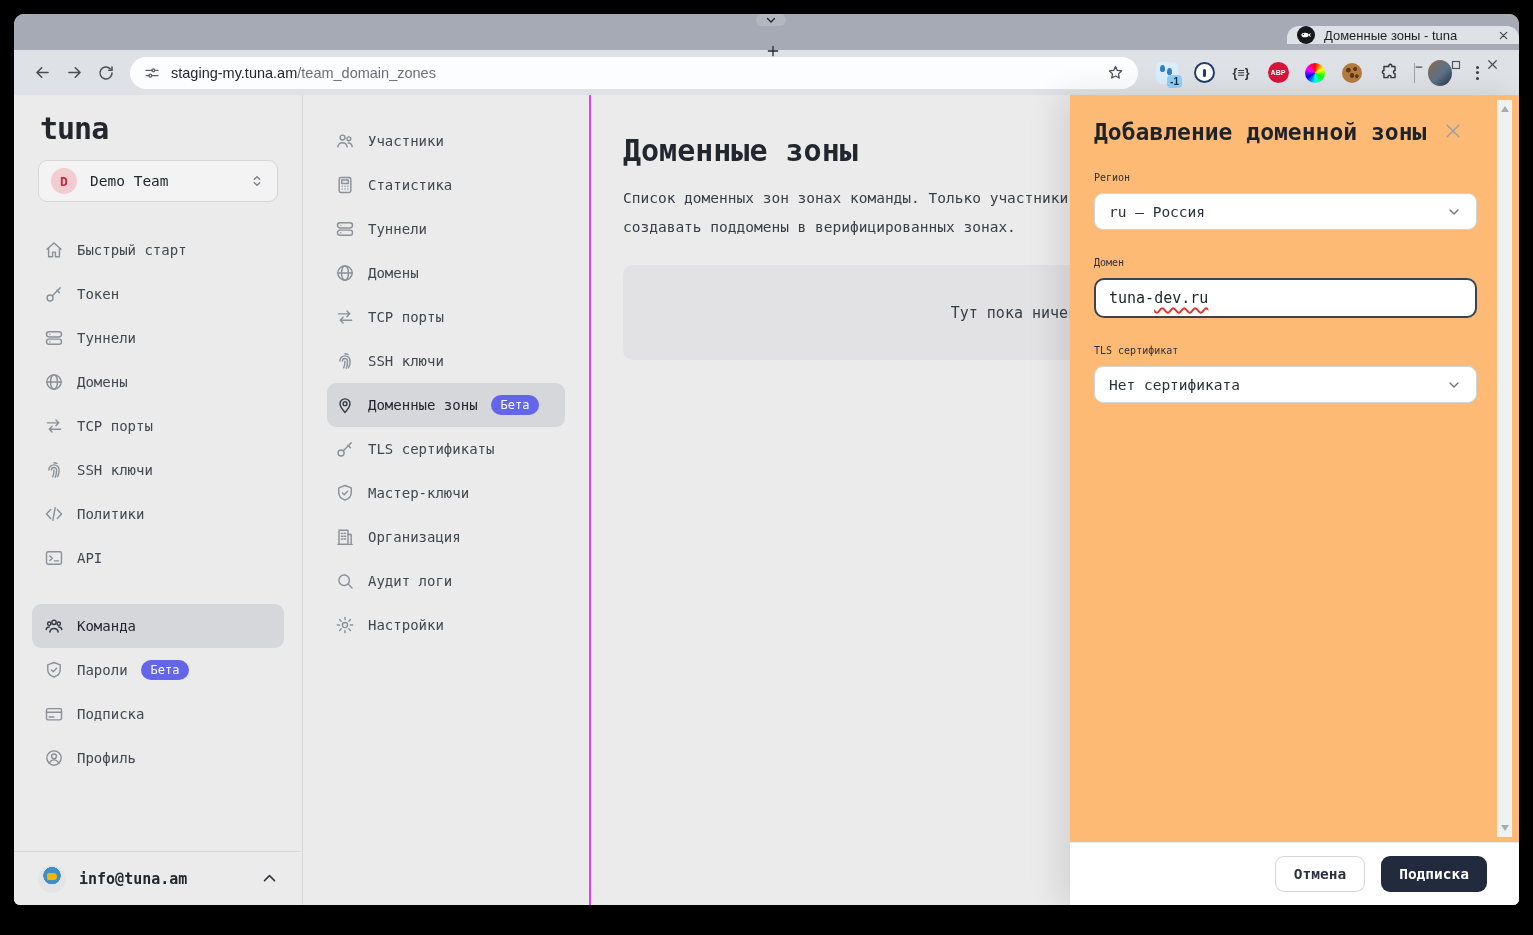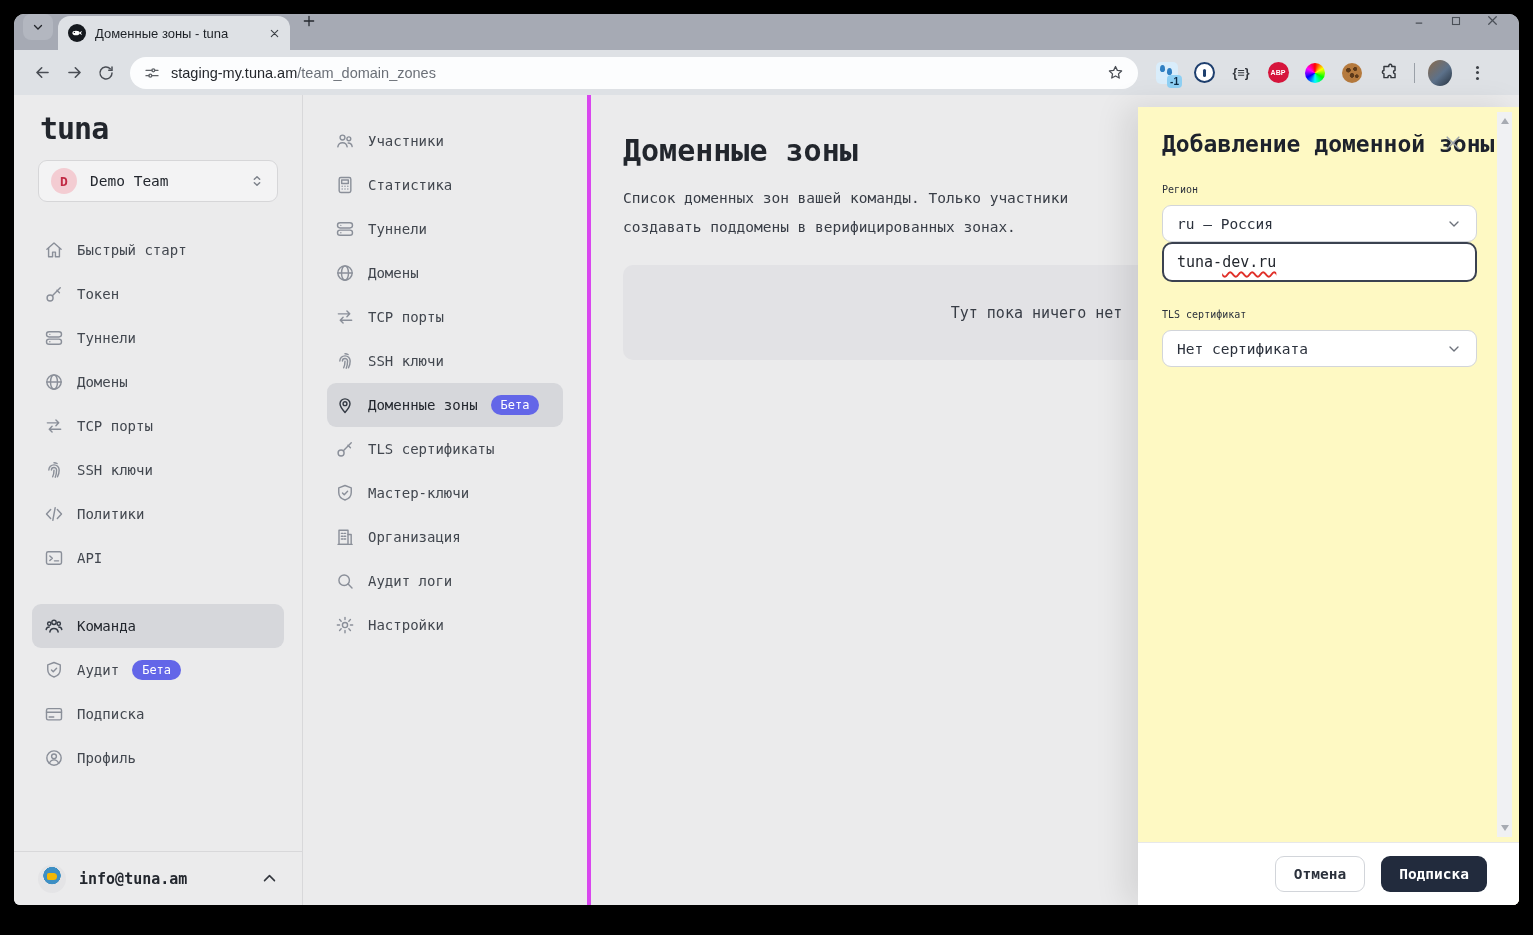--- a/index.html
+++ b/index.html
@@ -4,22 +4,22 @@
 <style>
   * { margin:0; padding:0; box-sizing:border-box; }
   html,body { width:1533px; height:935px; background:#000; overflow:hidden;
               font-family:"DejaVu Sans Mono", monospace; }
 
   
   .window { position:absolute; left:14px; top:14px; width:1505px; height:891px;
             border-radius:10px 10px 6px 6px; overflow:hidden; background:#dee1e5; }
 
   
-  .tabstrip { height:36px; background:#a6aab4; display:flex; align-items:flex-start;
-              font-family:"Liberation Sans", sans-serif; }
+  .tabstrip { height:36px; background:#a6aab4; display:flex; align-items:center;
+              font-family:"Liberation Sans", sans-serif;flex-direction:column; }
   .tabsearch { width:30px; height:26px; margin-left:9px; border-radius:8px; background:#b3b7c0;
                display:flex; align-items:center; justify-content:center; color:#23262b; }
   .tab { margin-left:5px; width:232px; height:34px; align-self:flex-end; background:#dee1e5;
          border-radius:12px 12px 0 0; display:flex; align-items:center; padding:0 10px; gap:9px; }
   .favicon { width:18px; height:18px; border-radius:50%; background:#15191e; flex:0 0 18px;
              display:flex; align-items:center; justify-content:center; }
   .tab-title { flex:1; font-size:13px; color:#1d2126; white-space:nowrap; overflow:hidden; }
   .tab-close { color:#3c4046; display:flex; }
   .newtab { margin-left:12px; color:#24282e; display:flex; }
   .wincontrols { margin-left:auto; display:flex; gap:24px; padding-right:20px; align-items:center; }
@@ -91,32 +91,32 @@
   .side-footer { position:absolute; left:0; right:0; bottom:0; height:54px; border-top:1px solid #d8d8da;
                  display:flex; align-items:center; padding:12px 24px; gap:13px; }
   .user-avatar { width:28px; height:28px; border-radius:50%;
                  background:radial-gradient(circle at 50% 38%, #3d8fc4 38%, #e4e4e6 40%); position:relative; }
   .user-avatar::after { content:""; position:absolute; left:9px; top:8px; width:10px; height:7px;
                  background:#f2b705; border-radius:2px 4px 4px 2px; }
   .user-email { font-size:15px; font-weight:bold; color:#23272e; flex:1; }
   .chev-up { color:#33373e; display:flex; }
 
   
-  .team-col { width:288px; flex:0 0 288px; border-right:4px solid #d946ef; padding:24px 24px 0;text-align:right; }
+  .team-col { width:288px; flex:0 0 288px; border-right:2px solid #d946ef; padding:24px 24px 0;text-align:right; }
   .team-col .nav-item { height:44px; padding:0 8px; }
 
   
   .main { flex:1; padding:38px 32px; position:relative; min-width:0; overflow:hidden; }
   .main h1 { font-size:30px; font-weight:bold; color:#22262d; letter-spacing:0; }
   .main .desc { margin-top:16px; font-size:14.5px; line-height:29px; color:#383d46; white-space:nowrap; }
   .empty-box { margin-top:23px; width:827px; height:95px; background:#e2e2e5; border-radius:10px;
                display:flex; align-items:center; justify-content:center; font-size:15px; color:#383d46; }
 
   
-  .panel { position:absolute; top:12px; right:0; bottom:0; width:381px; background:#fef9c3;
+  .panel { position:absolute; top:0; right:0; bottom:0; width:449px; background:#fdba74;
            box-shadow:-12px 0 30px rgba(0,0,0,.10); }
   .panel-body { padding:24px 42px 0 24px; }
   .panel-title { font-size:23px; font-weight:bold; color:#1d222c; white-space:nowrap; }
   .panel-close { position:absolute; top:26px; right:56px; color:#9aa0a8; display:flex; cursor:pointer; }
   .field-label { margin:27px 0 10px; font-size:10px; color:#2b313c; }
   .select { height:37px; border:1px solid #d2d5da; border-radius:9px; display:flex; align-items:center;
             padding:0 14px; font-size:14.5px; color:#2b313c; background:#fff; cursor:pointer; }
   .select .chev { margin-left:auto; color:#6d727b; display:flex; }
   .text-input { height:40px; border:2px solid #3b4250; border-radius:10px; display:flex; align-items:center;
                 padding:16px 13px; font-size:15px; color:#23272e; background:#fff; }
@@ -365,21 +365,21 @@
             </span>
             <span class="nav-label">Команда</span>
           </div>
           <div class="nav-item">
             <span class="nav-icon">
               <svg width="20" height="20" viewBox="0 0 24 24" fill="none" stroke="currentColor" stroke-width="1.7" stroke-linecap="round" stroke-linejoin="round">
                 <path d="M12 3l7.5 2.8v5.7c0 4.6-3.2 7.6-7.5 8.9-4.3-1.3-7.5-4.3-7.5-8.9V5.8z"></path>
                 <path d="M9 12l2.1 2.1 4-4.2"></path>
               </svg>
             </span>
-            <span class="nav-label">Аудит</span>
+            <span class="nav-label">Пароли</span>
             <span class="badge">Бета</span>
           </div>
           <div class="nav-item">
             <span class="nav-icon">
               <svg width="20" height="20" viewBox="0 0 24 24" fill="none" stroke="currentColor" stroke-width="1.7" stroke-linecap="round" stroke-linejoin="round">
                 <rect x="3" y="5.5" width="18" height="13.5" rx="2"></rect>
                 <path d="M3 9.8h18M6.2 15.5h5.5"></path>
               </svg>
             </span>
             <span class="nav-label">Подписка</span>
@@ -523,40 +523,41 @@
               <path d="M12 2.8v2.7M12 18.5v2.7M2.8 12h2.7M18.5 12h2.7M5.5 5.5l1.9 1.9M16.6 16.6l1.9 1.9M18.5 5.5l-1.9 1.9M7.4 16.6l-1.9 1.9"></path>
             </svg>
           </span>
           <span class="nav-label">Настройки</span>
         </div>
       </div>
 
     <div class="main">
       <h1>Доменные зоны</h1>
       <div class="desc">
-        <div>Список доменных зон вашей команды. Только участники</div>
+        <div>Список доменных зон зонах команды. Только участники</div>
         <div>создавать поддомены в верифицированных зонах.</div>
       </div>
       <div class="empty-box">
         <span>Тут пока ничего нет</span>
       </div>
     </div>
 
     <div class="panel">
       <div class="panel-body">
         <div class="panel-title">Добавление доменной зоны</div>
         <div class="field-label">Регион</div>
         <div class="select">
           <span>ru – Россия</span>
           <span class="chev">
             <svg width="16" height="16" viewBox="0 0 24 24" fill="none" stroke="currentColor" stroke-width="2" stroke-linecap="round" stroke-linejoin="round">
                 <path d="M6 9l6 6 6-6"></path>
               </svg>
           </span>
         </div>
+        <div class="field-label">Домен</div>
         <div class="text-input">
           <span>tuna-</span>
             <span class="misspell">dev.ru</span>
         </div>
         <div class="field-label">TLS сертификат</div>
         <div class="select">
           <span>Нет сертификата</span>
           <span class="chev">
             <svg width="16" height="16" viewBox="0 0 24 24" fill="none" stroke="currentColor" stroke-width="2" stroke-linecap="round" stroke-linejoin="round">
                 <path d="M6 9l6 6 6-6"></path>

